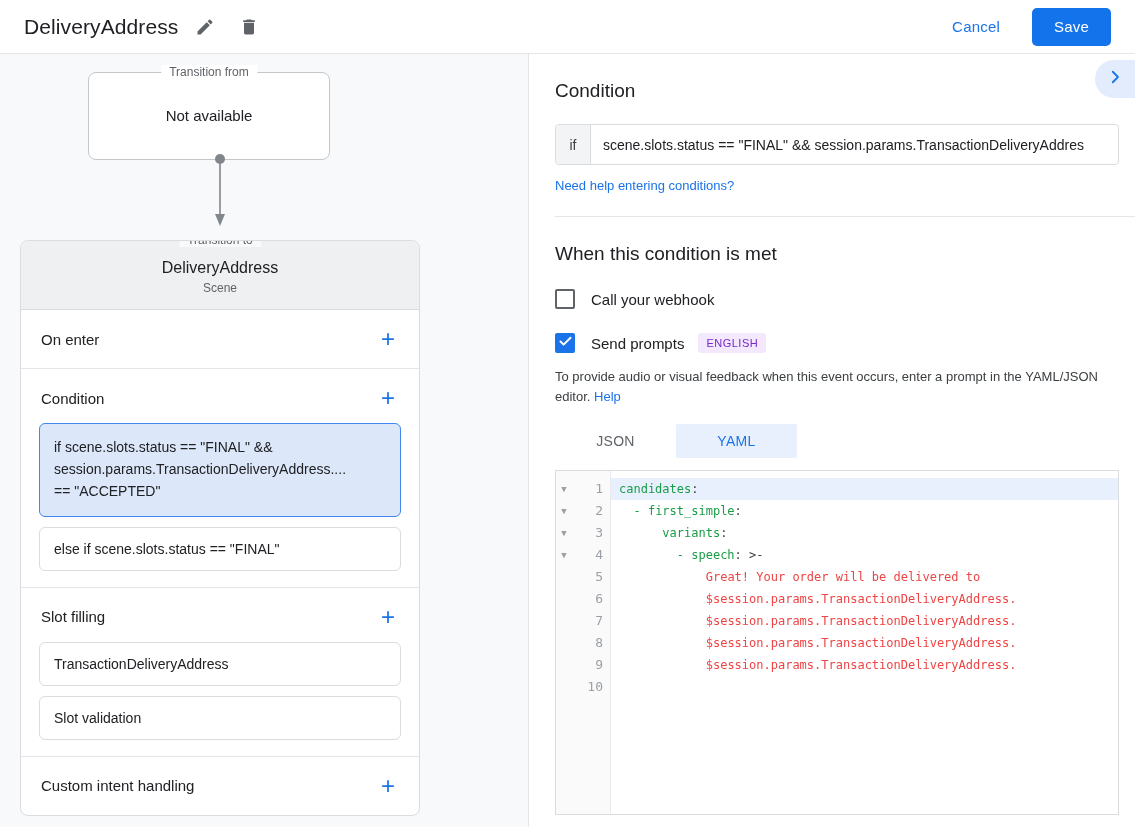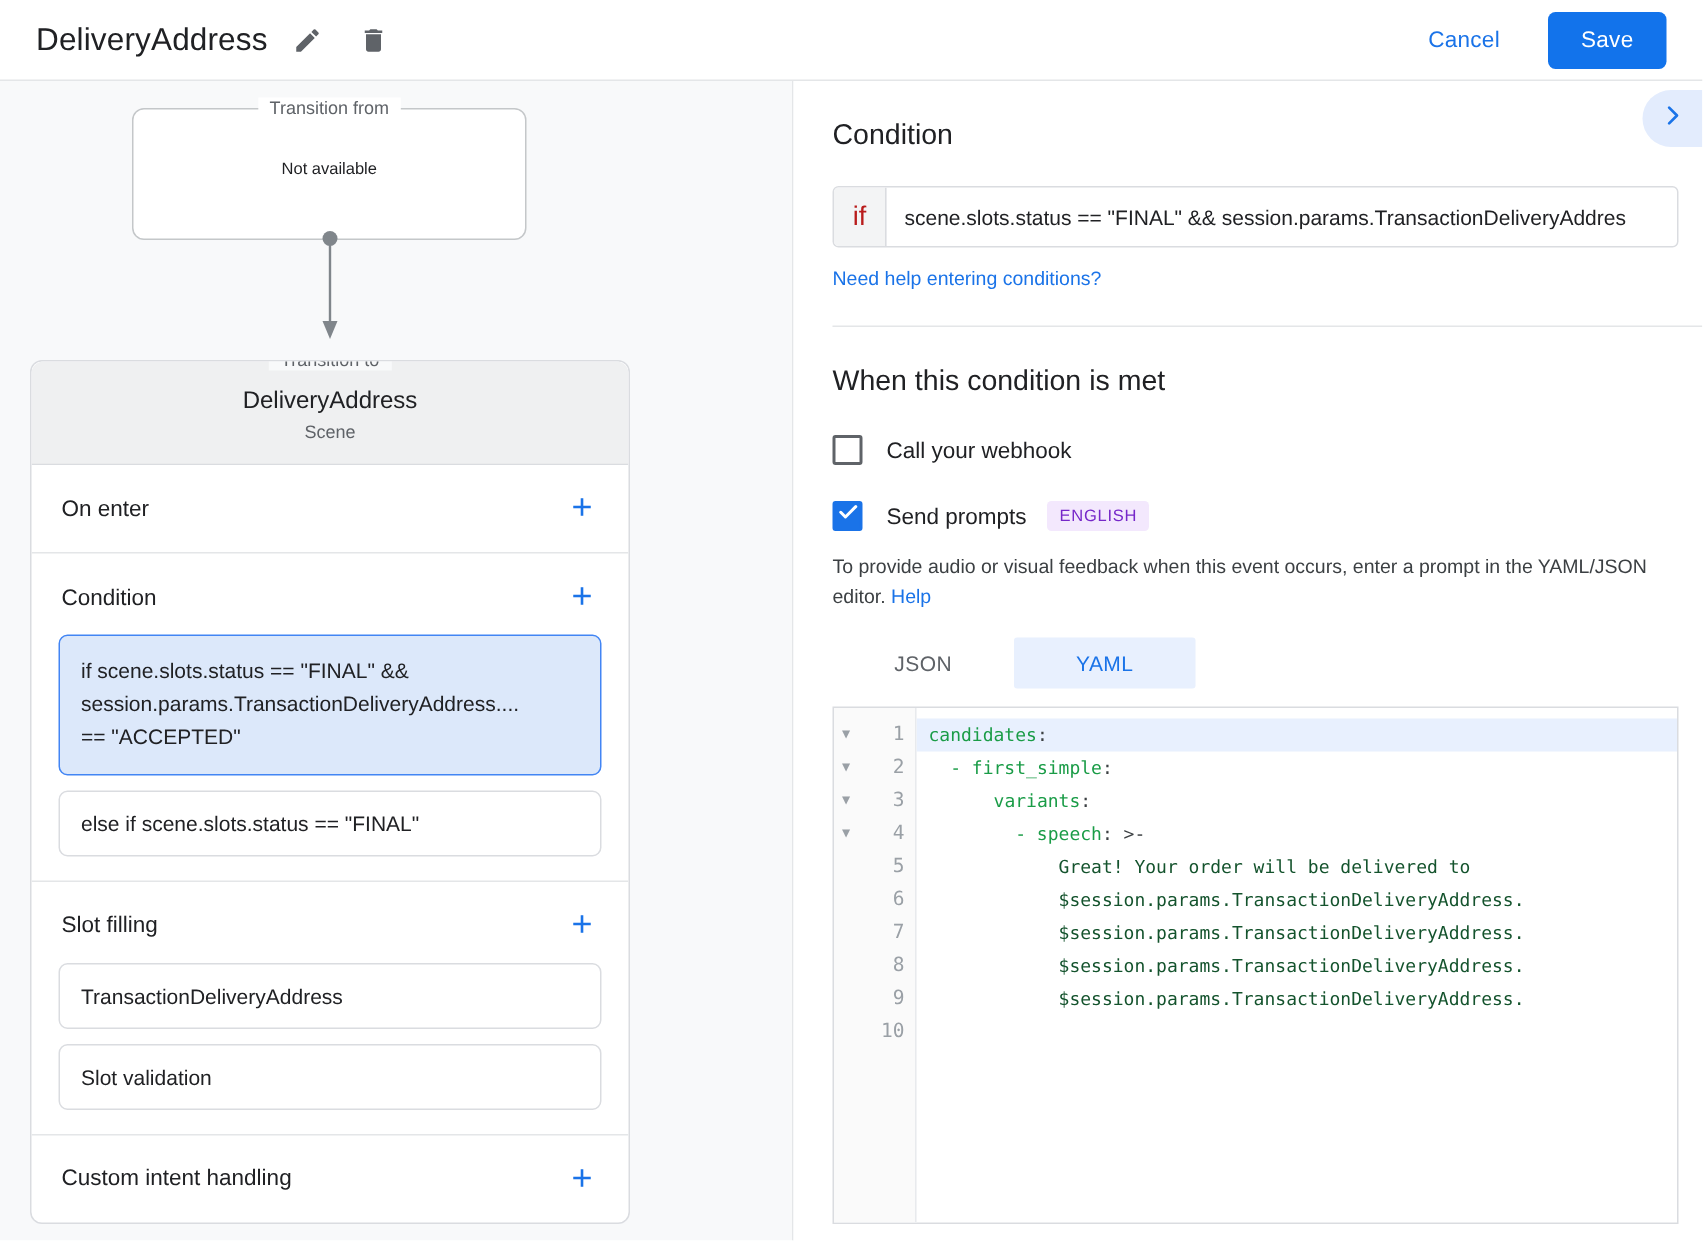--- a/index.html
+++ b/index.html
@@ -109,28 +109,28 @@
     transform: translateX(-50%);
     background: #f8f9fa;
     padding: 0 8px;
     font-size: 12px;
     color: #5f6368;
     white-space: nowrap;
   }
   .from-box {
     left: 88px;
     top: 18px;
-    width: 263px;
+    width: 242px;
     height: 88px;
     background: #ffffff;
   }
   .from-box .fieldset-legend { background: #ffffff; }
   .from-text {
     text-align: center;
-    font-size: 11px;
+    font-size: 15px;
     color: #202124;
     margin-top: 34px;
   }
   .connector {
     position: absolute;
     left: 210px;
     top: 100px;
     width: 20px;
     height: 76px;
   }
@@ -264,22 +264,22 @@
     background: #fff;
   }
   .if-label {
     width: 34px;
     min-width: 34px;
     background: #f3f4f5;
     border-right: 1px solid #dadce0;
     display: flex;
     align-items: center;
     justify-content: center;
-    font-size: 18px;
-    color: #b91c1c;
+    font-size: 14px;
+    color: #404040;
   }
   .if-input {
     flex: 1 1 auto;
     border: none;
     outline: none;
     font-family: inherit;
     font-size: 14px;
     color: #202124;
     padding: 0 12px;
     background: transparent;
@@ -413,21 +413,21 @@
   }
   .code-row {
     height: 22px;
     line-height: 22px;
     padding-left: 8px;
     white-space: pre;
   }
   .code-row.hl { background: #e8f0fe; }
   .tok-key { color: #1a9c47; }
   .tok-punct { color: #3c4043; }
-  .tok-txt { color: #14532d; }
+  .tok-txt { color: #ef4444; }
 </style>
 </head>
 <body>
 
 <div class="app">
 
   <div class="header">
     <div class="header-title">DeliveryAddress</div>
 
     <div class="header-icon-btn">

